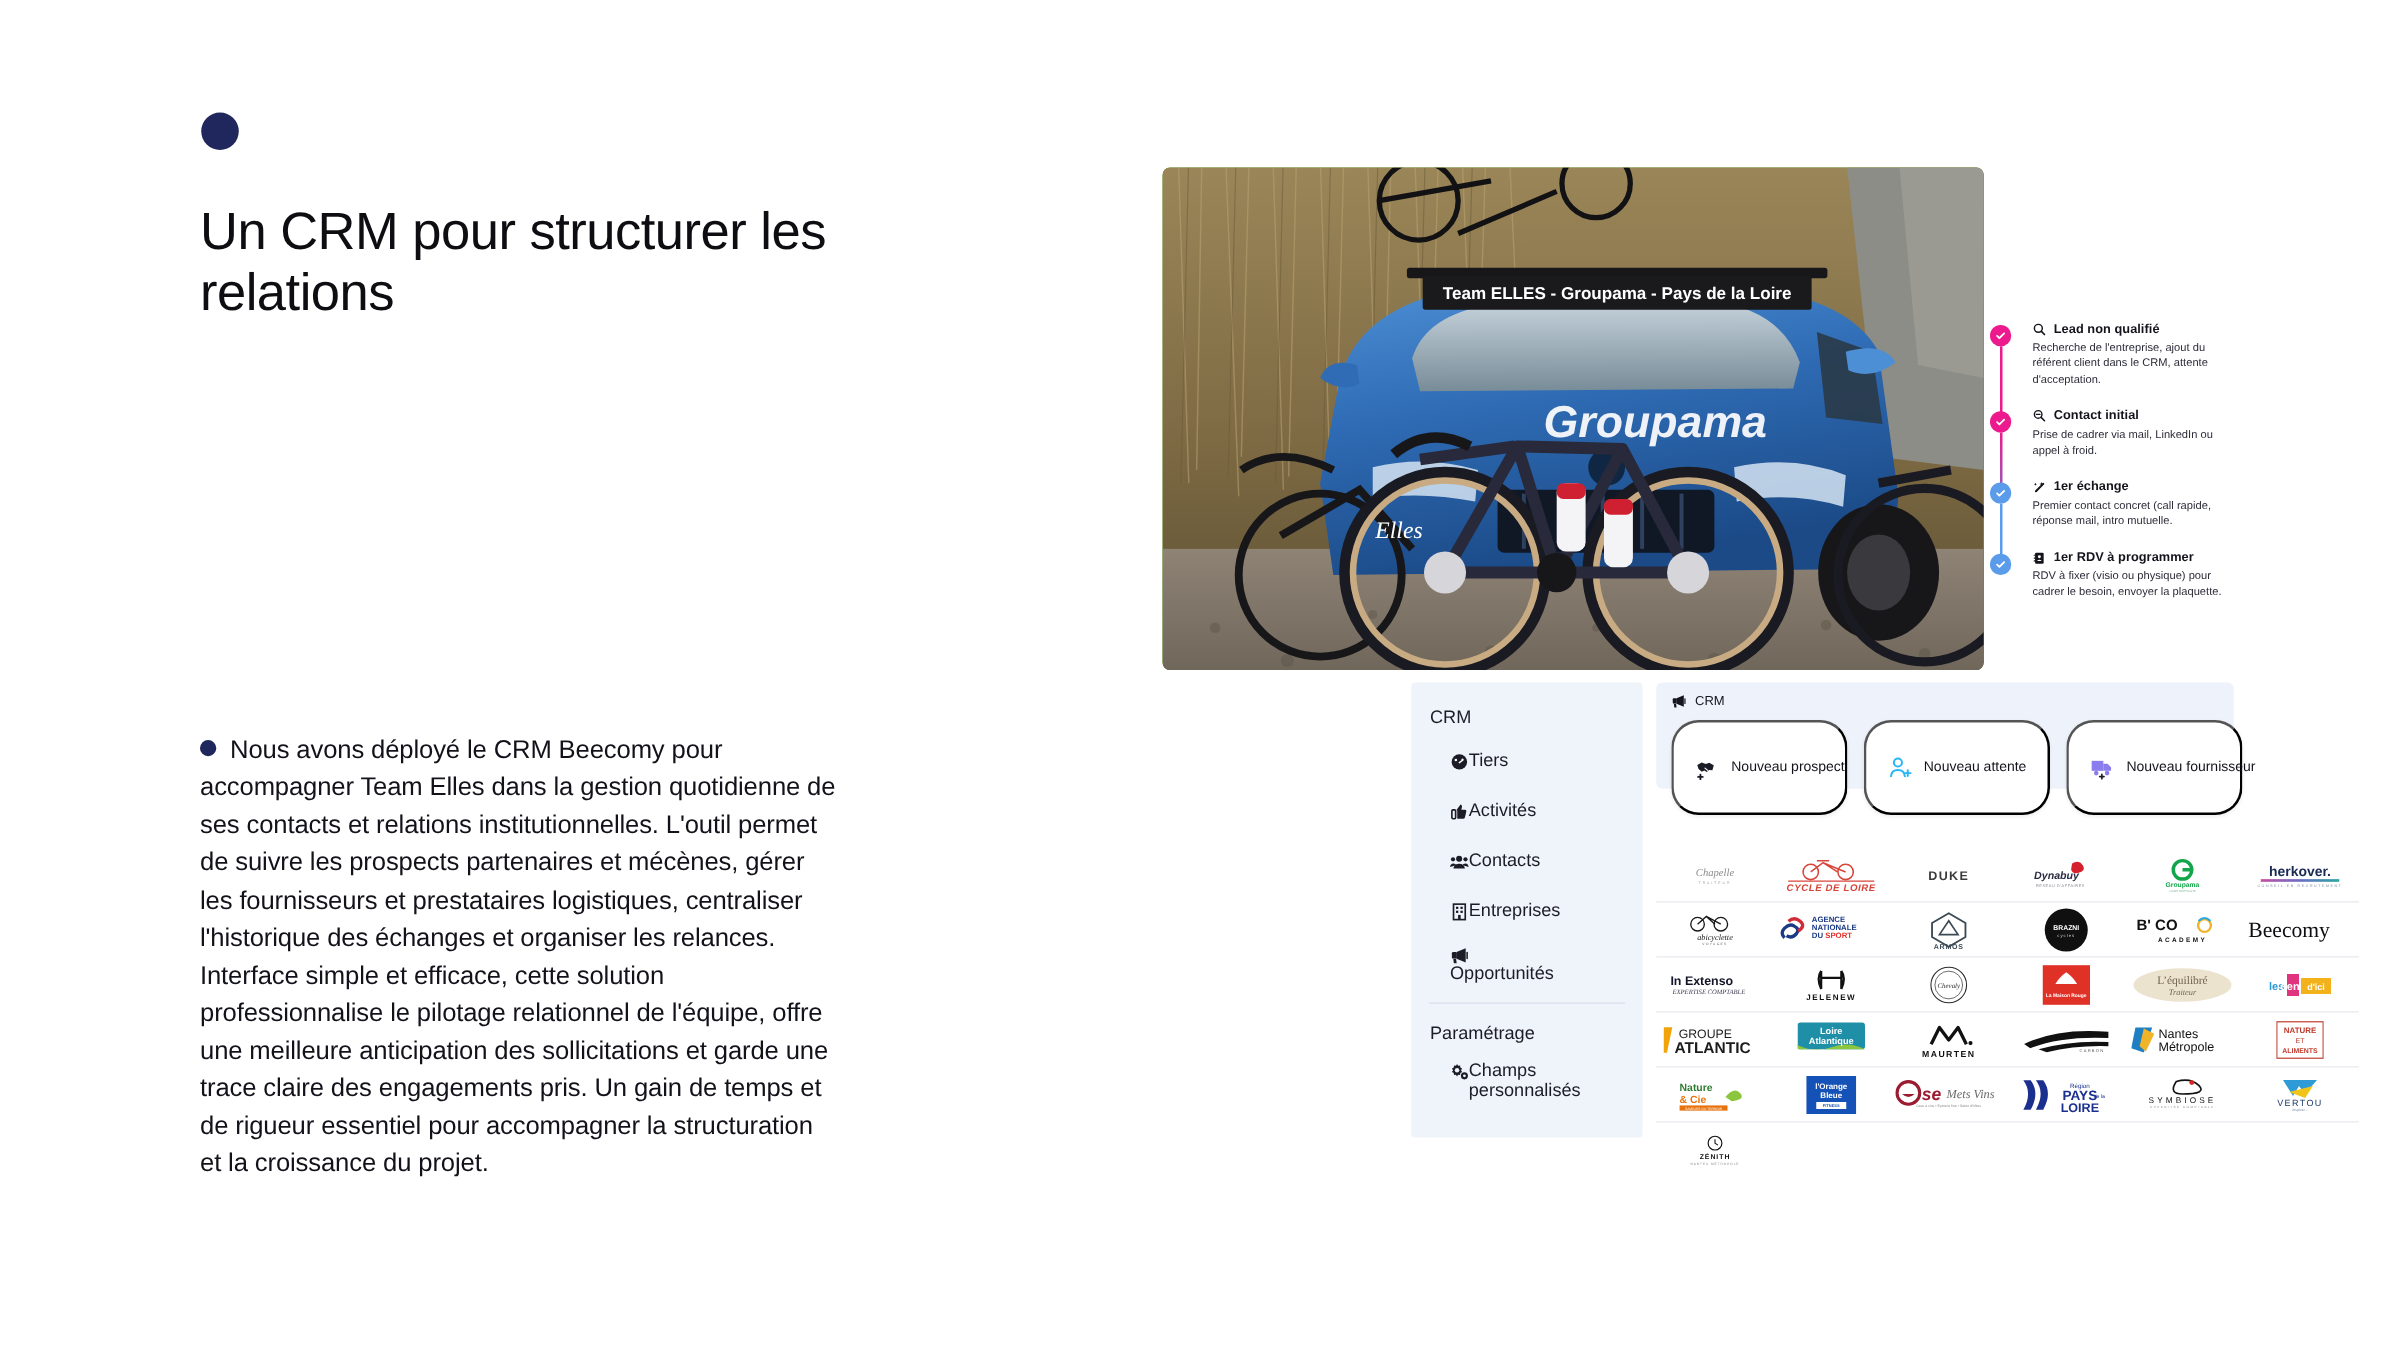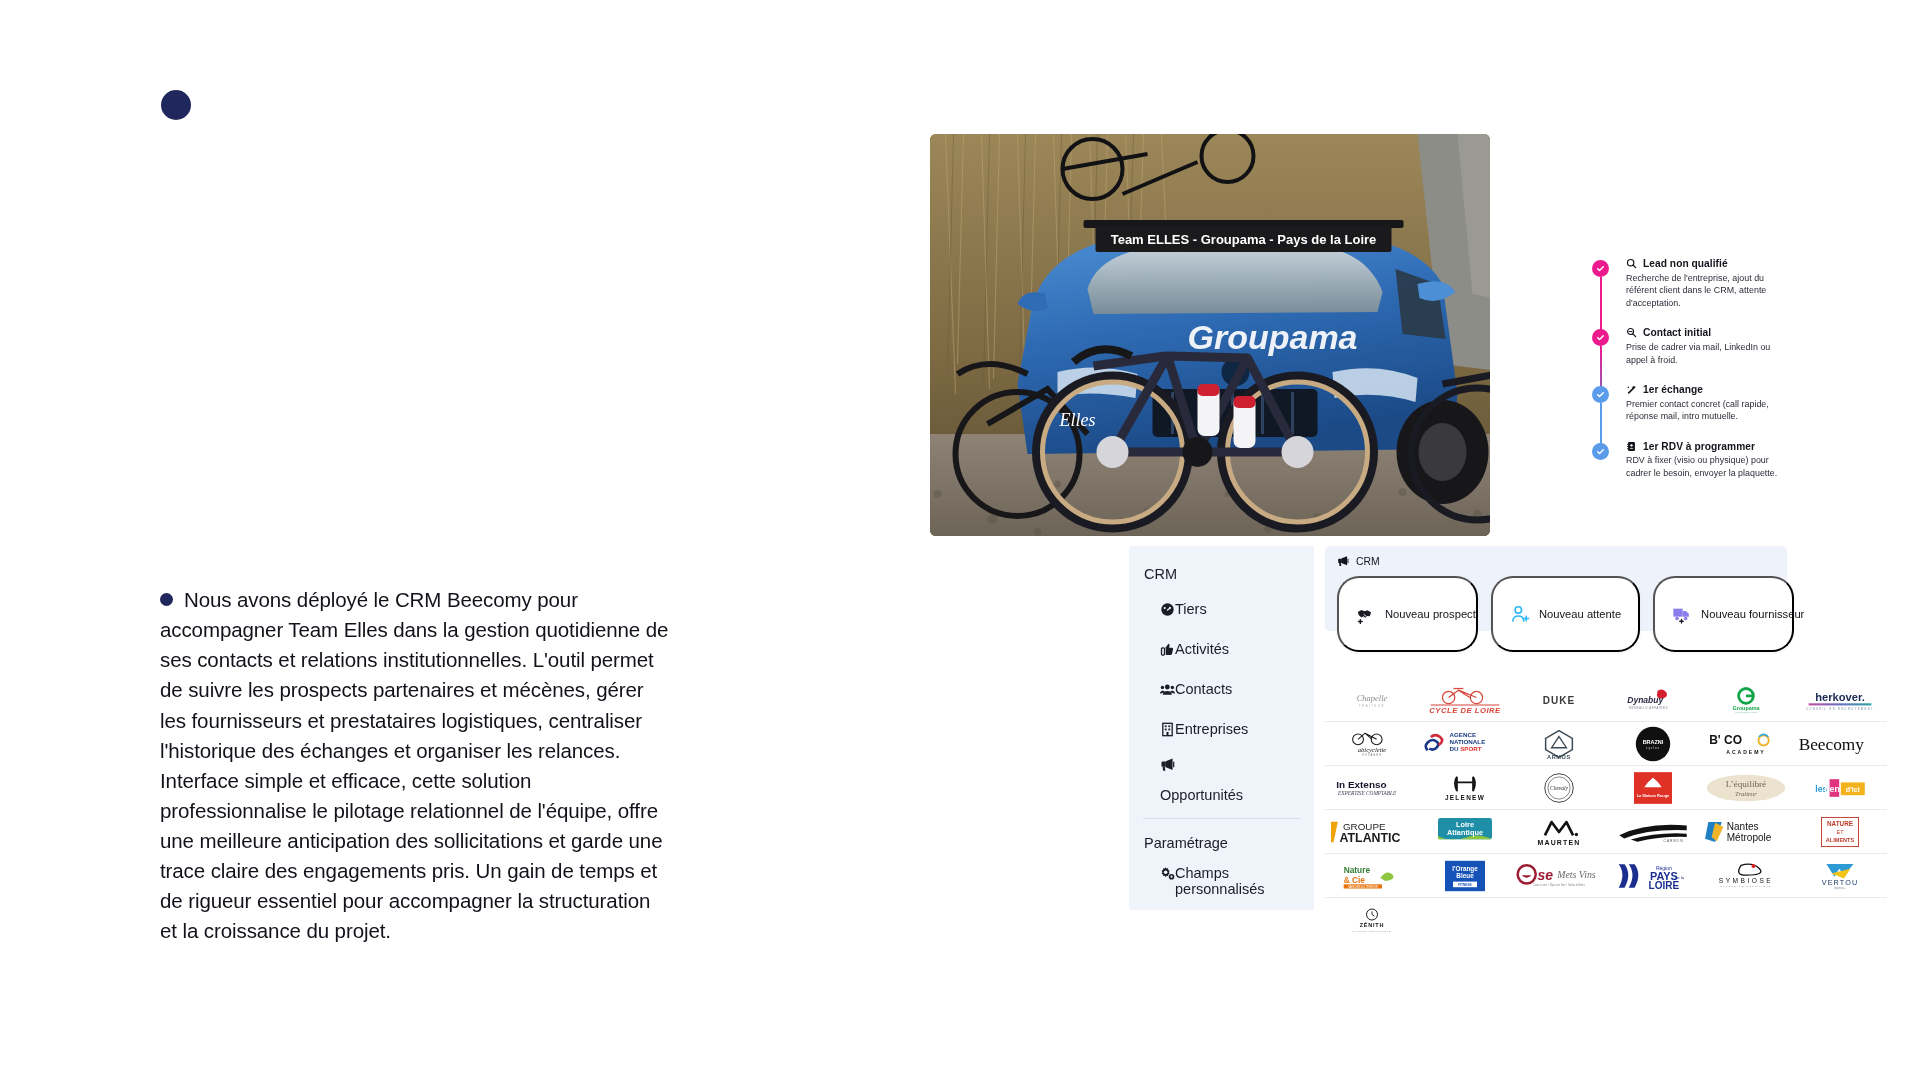--- a/index.html
+++ b/index.html
@@ -40,21 +40,21 @@
 
   .tagline {
     position: absolute; left: 0; top: 975px; width: 660px;
     font-size: 22.5px; line-height: 1.3; color: #0d0d12;
     letter-spacing: -0.15px;
   }
 
   
   .hero-photo {
     position: absolute; left: 930px; top: 134px;
-    width: 560px; height: 402px;
+    width: 657px; height: 402px;
     border-radius: 6px; overflow: hidden;
     background: #4d7c0f;
   }
   .hero-photo svg { display: block; width: 100%; height: 100%; }
 
   
   .pipeline {
     position: absolute; left: 1592px; top: 258px;
     width: 200px;
   }
@@ -160,20 +160,21 @@
 </style>
 </head>
 <body>
 
 <div class="page">
 
   <div class="left-col">
 
     <div class="dot-mark"></div>
 
+    <h1 class="page-title">Un CRM pour structurer les relations</h1>
 
     <div class="body-block">
       <p class="body-text"><span class="lead-dot"></span><span>Nous avons déployé le CRM Beecomy pour accompagner Team Elles dans la gestion quotidienne de ses contacts et relations institutionnelles. L'outil permet de suivre les prospects partenaires et mécènes, gérer les fournisseurs et prestataires logistiques, centraliser l'historique des échanges et organiser les relances. Interface simple et efficace, cette solution professionnalise le pilotage relationnel de l'équipe, offre une meilleure anticipation des sollicitations et garde une trace claire des engagements pris. Un gain de temps et de rigueur essentiel pour accompagner la structuration et la croissance du projet.</span></p>
     </div>
 
   </div>
 
   <div class="hero-photo">
     <svg viewBox="0 0 625 402" preserveAspectRatio="xMidYMid slice">
       <defs>
@@ -436,21 +437,21 @@
             <rect x="5.1" y="3.6" width="2" height="1.9"></rect>
             <rect x="8.9" y="3.6" width="2" height="1.9"></rect>
             <rect x="5.1" y="7" width="2" height="1.9"></rect>
             <rect x="8.9" y="7" width="2" height="1.9"></rect>
             <rect x="6.9" y="10.6" width="2.2" height="4"></rect>
           </g>
         </svg>
       <span class="sb-label">Entreprises</span>
     </div>
 
-    <div class="sb-item wrap" style="flex-direction:column;align-items:flex-start;gap:16px;padding-left:31px;">
+    <div class="sb-item wrap" style="flex-direction:column;align-items:flex-start;gap:0;padding-left:31px;">
       <svg class="sb-icon" viewBox="0 0 16 16">
           <path d="M13.4 1.6v12.2L5.6 10.6V4.8z" fill="#1c1c26"></path>
           <rect x="1.6" y="4.9" width="4.2" height="5.6" rx="1" fill="#1c1c26"></rect>
           <path d="M2.8 10.6h2.4l.5 4H3.3z" fill="#1c1c26"></path>
           <path d="M14.6 5.4v5" stroke="#1c1c26" stroke-width="1.3" stroke-linecap="round"></path>
         </svg>
       <span class="sb-label" style="margin-top:-1px;">Opportunités</span>
     </div>
 
     <div class="sb-divider"></div>

